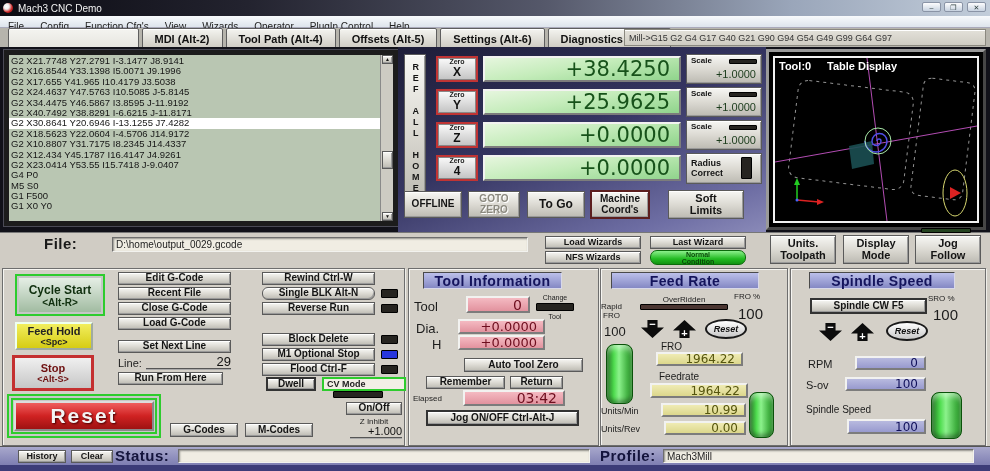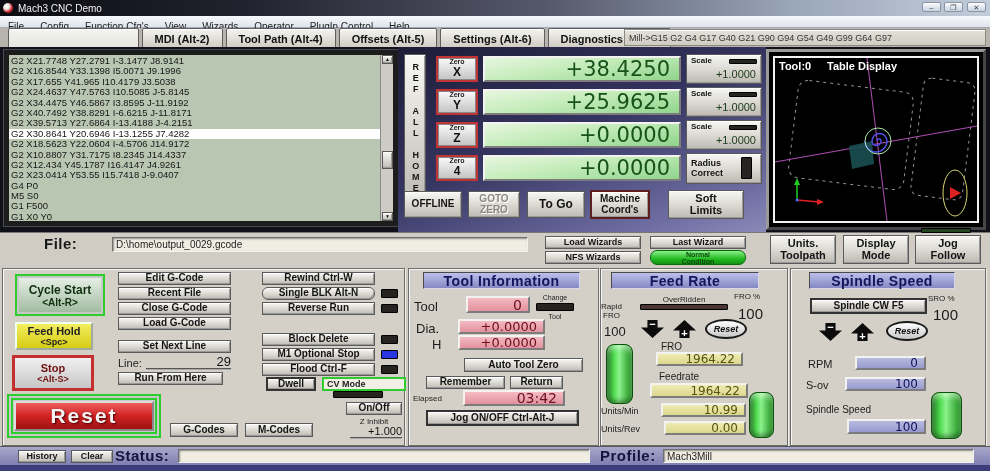--- a/index.html
+++ b/index.html
@@ -77,21 +77,20 @@
 
   <div class="abs" style="left:4px;top:50px;width:394px;height:176px;border:5px solid #1c1c1c;box-shadow:0 0 0 1px #4a4a55;background:#b9c6b2;">
     <div class="abs" style="left:0;top:0;width:371px;height:166px;overflow:hidden;padding-top:1px;">
 
     <div class="gline">G2 X21.7748 Y27.2791 I-3.1477 J8.9141</div>
         <div class="gline">G2 X16.8544 Y33.1398 I5.0071 J9.1996</div>
         <div class="gline">G2 X17.655 Y41.965 I10.4179 J3.5038</div>
         <div class="gline">G2 X24.4637 Y47.5763 I10.5085 J-5.8145</div>
         <div class="gline">G2 X34.4475 Y46.5867 I3.8595 J-11.9192</div>
         <div class="gline">G2 X40.7492 Y38.8291 I-6.6215 J-11.8171</div>
-        <div class="gline">G2 X39.5713 Y27.6864 I-13.4188 J-4.2151</div>
         <div class="gline selected">G2 X30.8641 Y20.6946 I-13.1255 J7.4282</div>
         <div class="gline">G2 X18.5623 Y22.0604 I-4.5706 J14.9172</div>
         <div class="gline">G2 X10.8807 Y31.7175 I8.2345 J14.4337</div>
         <div class="gline">G2 X12.434 Y45.1787 I16.4147 J4.9261</div>
         <div class="gline">G2 X23.0414 Y53.55 I15.7418 J-9.0407</div>
         <div class="gline">G4 P0</div>
         <div class="gline">M5 S0</div>
         <div class="gline">G1 F500</div>
         <div class="gline">G1 X0 Y0</div>
       </div>
@@ -260,21 +259,21 @@
   <div class="abs btn" style="left:245px;top:423px;width:68px;height:14px;">M-Codes</div>
 
   <div class="abs led" style="left:333px;top:391px;width:50px;height:7px;"></div>
   <div class="abs btn" style="left:346px;top:402px;width:56px;height:13px;">On/Off</div>
   <span class="abs lbl" style="left:346px;top:417px;width:56px;text-align:center;font-size:8px;">Z Inhibit</span>
   <div class="abs" style="left:350px;top:425px;width:52px;height:14px;border-bottom:2px groove #aaa;display:flex;align-items:center;justify-content:flex-end;">
     <span style="font-size:11px;color:#111;">+1.000</span>
   </div>
 
   <div class="abs panel" style="left:408px;top:268px;width:191px;height:178px;"></div>
-  <div class="abs ptitle" style="left:423px;top:272px;width:157px;height:17px;">Tool Information</div>
+  <div class="abs ptitle" style="left:423px;top:272px;width:139px;height:17px;">Tool Information</div>
 
   <span class="abs lbl" style="left:414px;top:299px;font-size:13px;">Tool</span>
   <div class="abs dro dro-pink" style="left:466px;top:296px;width:64px;height:17px;font-size:14px;">0</div>
   <span class="abs lbl" style="left:534px;top:294px;width:42px;text-align:center;font-size:7px;">Change</span>
   <div class="abs led" style="left:536px;top:303px;width:38px;height:8px;"></div>
   <span class="abs lbl" style="left:534px;top:313px;width:42px;text-align:center;font-size:7px;">Tool</span>
 
   <span class="abs lbl" style="left:416px;top:321px;font-size:13px;">Dia.</span>
   <div class="abs dro dro-pink" style="left:458px;top:319px;width:87px;height:15px;">+0.0000</div>
   <span class="abs lbl" style="left:432px;top:337px;font-size:13px;">H</span>

